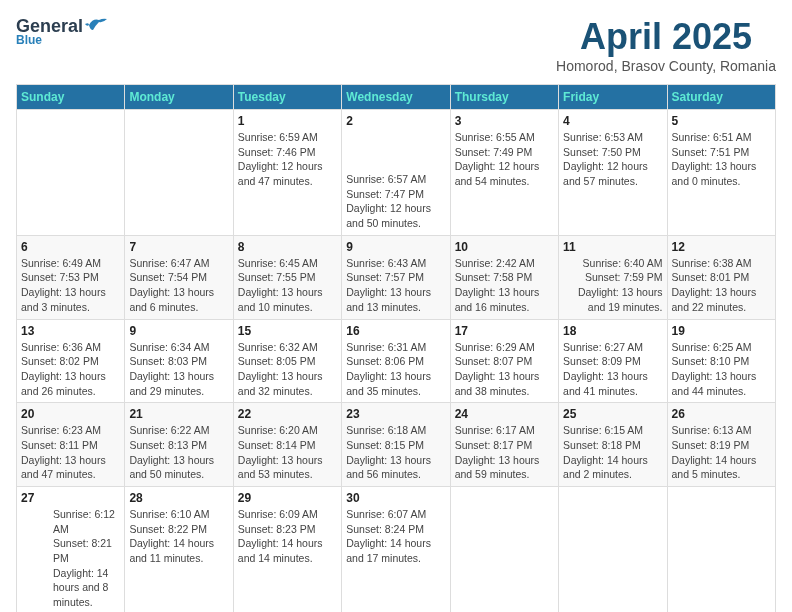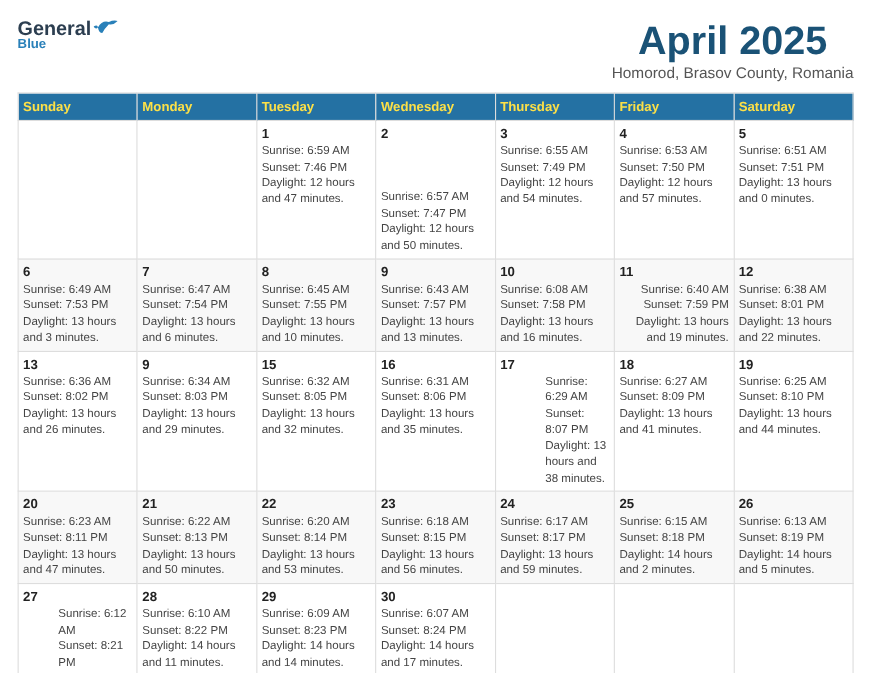--- a/index.html
+++ b/index.html
@@ -37,21 +37,21 @@
       font-size: 14px;
       color: #555;
     }
     .calendar {
       width: 100%;
       border-collapse: collapse;
       font-size: 11px;
     }
     .calendar th {
       background-color: #2471a3;
-      color: #fde047;
+      color: #5eead4;
       padding: 5px 4px;
       text-align: left;
       font-size: 12px;
       font-weight: bold;
       border: 1px solid #ddd;
     }
     .calendar td {
       vertical-align: top;
       border: 1px solid #ddd;
       padding: 4px 4px;
@@ -165,21 +165,21 @@
 Daylight: 13 hours and 10 minutes.</div>
         </td>
         <td>
           <span class="day-num">9</span>
           <div class="day-info" style="white-space: pre-line;">Sunrise: 6:43 AM
 Sunset: 7:57 PM
 Daylight: 13 hours and 13 minutes.</div>
         </td>
         <td>
           <span class="day-num">10</span>
-          <div class="day-info" style="white-space: pre-line;">Sunrise: 6:08 AM
+          <div class="day-info" style="white-space: pre-line;">Sunrise: 2:42 AM
 Sunset: 7:58 PM
 Daylight: 13 hours and 16 minutes.</div>
         </td>
         <td>
           <span class="day-num">11</span>
           <div class="day-info" style="white-space: pre-line; text-align: right;">Sunrise: 6:40 AM
 Sunset: 7:59 PM
 Daylight: 13 hours and 19 minutes.</div>
         </td>
         <td>
@@ -209,21 +209,21 @@
 Daylight: 13 hours and 32 minutes.</div>
         </td>
         <td>
           <span class="day-num">16</span>
           <div class="day-info" style="white-space: pre-line;">Sunrise: 6:31 AM
 Sunset: 8:06 PM
 Daylight: 13 hours and 35 minutes.</div>
         </td>
         <td>
           <span class="day-num">17</span>
-          <div class="day-info" style="white-space: pre-line; margin-left: 41px;">Sunrise: 6:29 AM
+          <div class="day-info" style="white-space: pre-line;">Sunrise: 6:29 AM
 Sunset: 8:07 PM
 Daylight: 13 hours and 38 minutes.</div>
         </td>
         <td>
           <span class="day-num">18</span>
           <div class="day-info" style="white-space: pre-line;">Sunrise: 6:27 AM
 Sunset: 8:09 PM
 Daylight: 13 hours and 41 minutes.</div>
         </td>
         <td>

